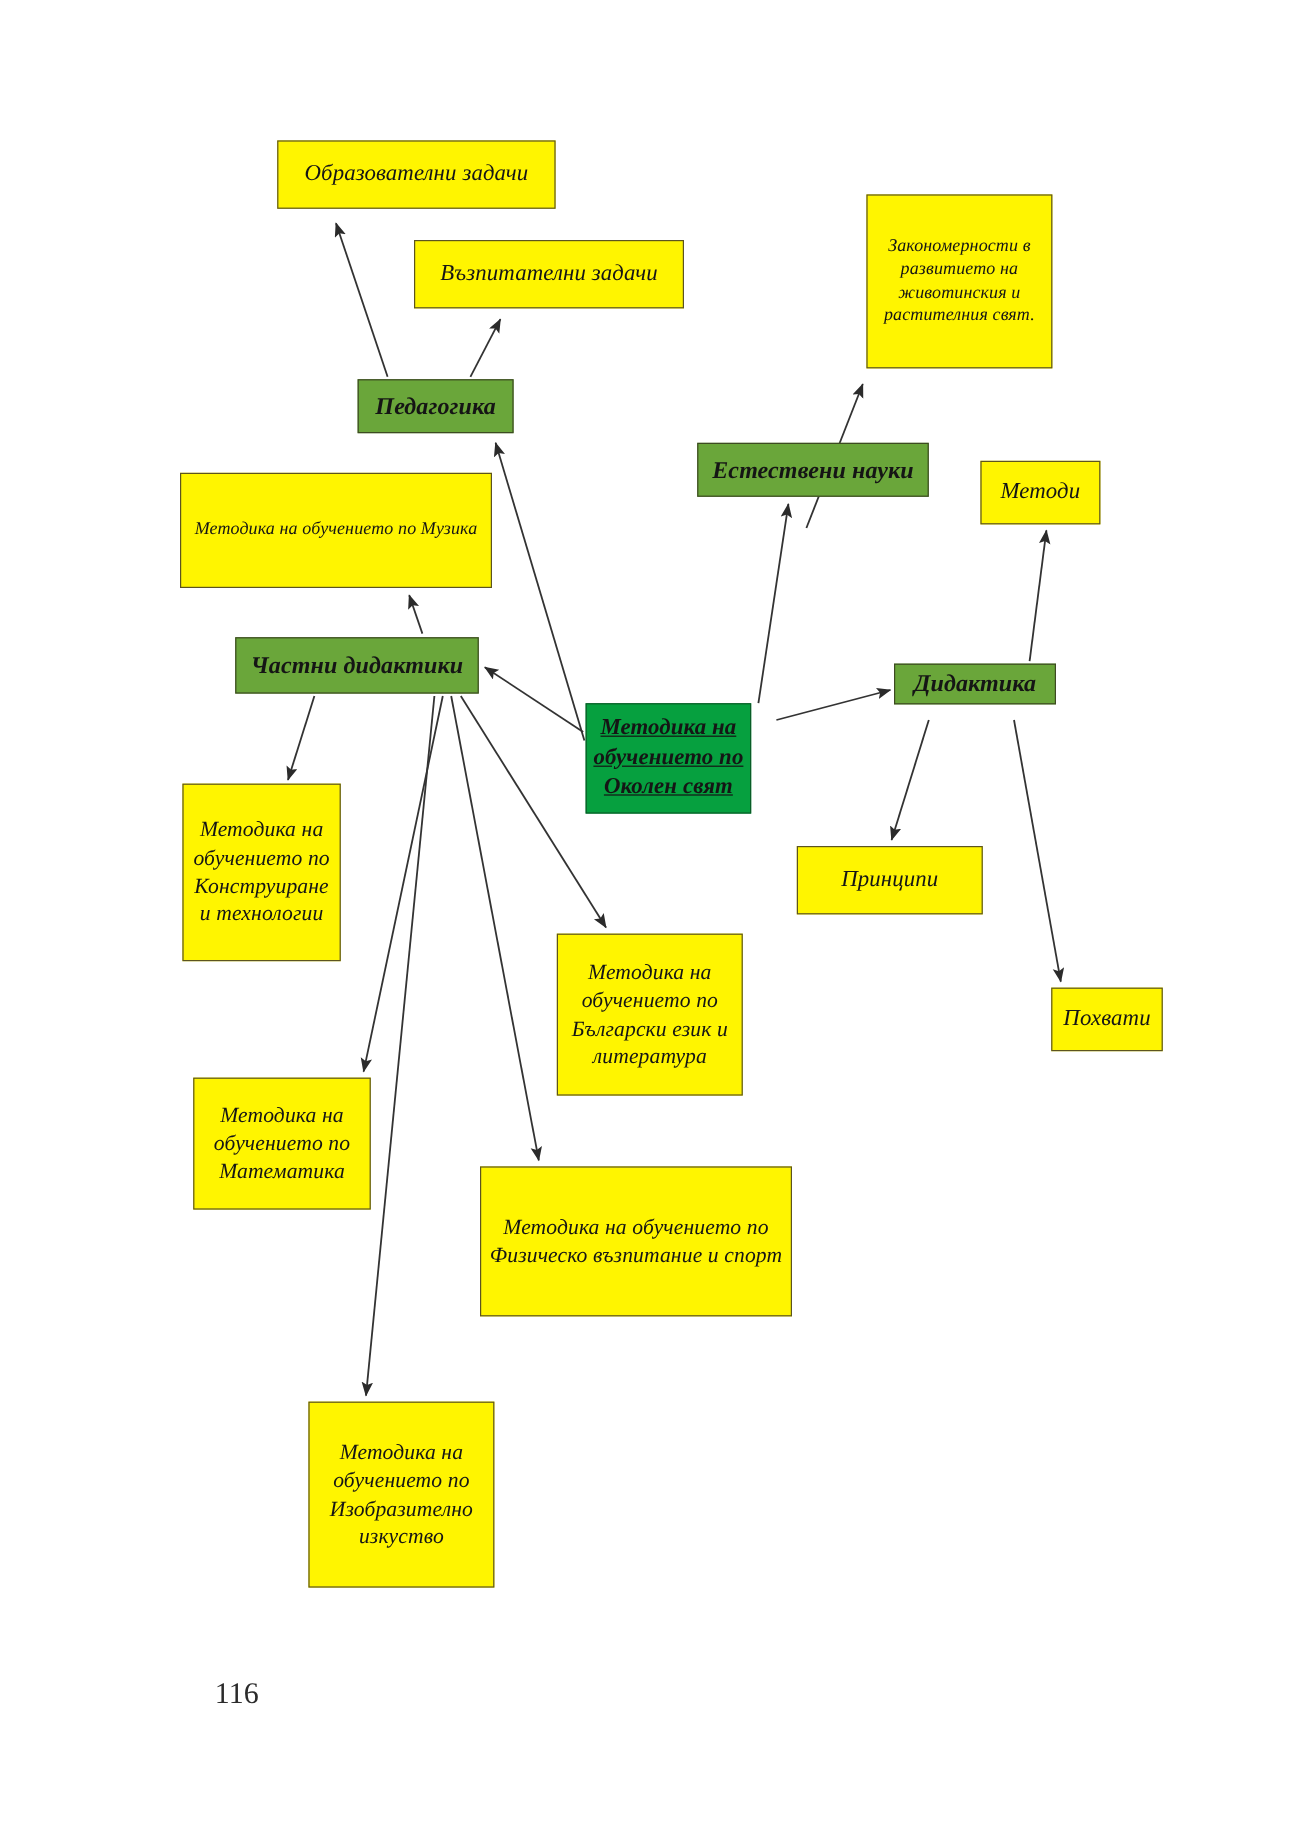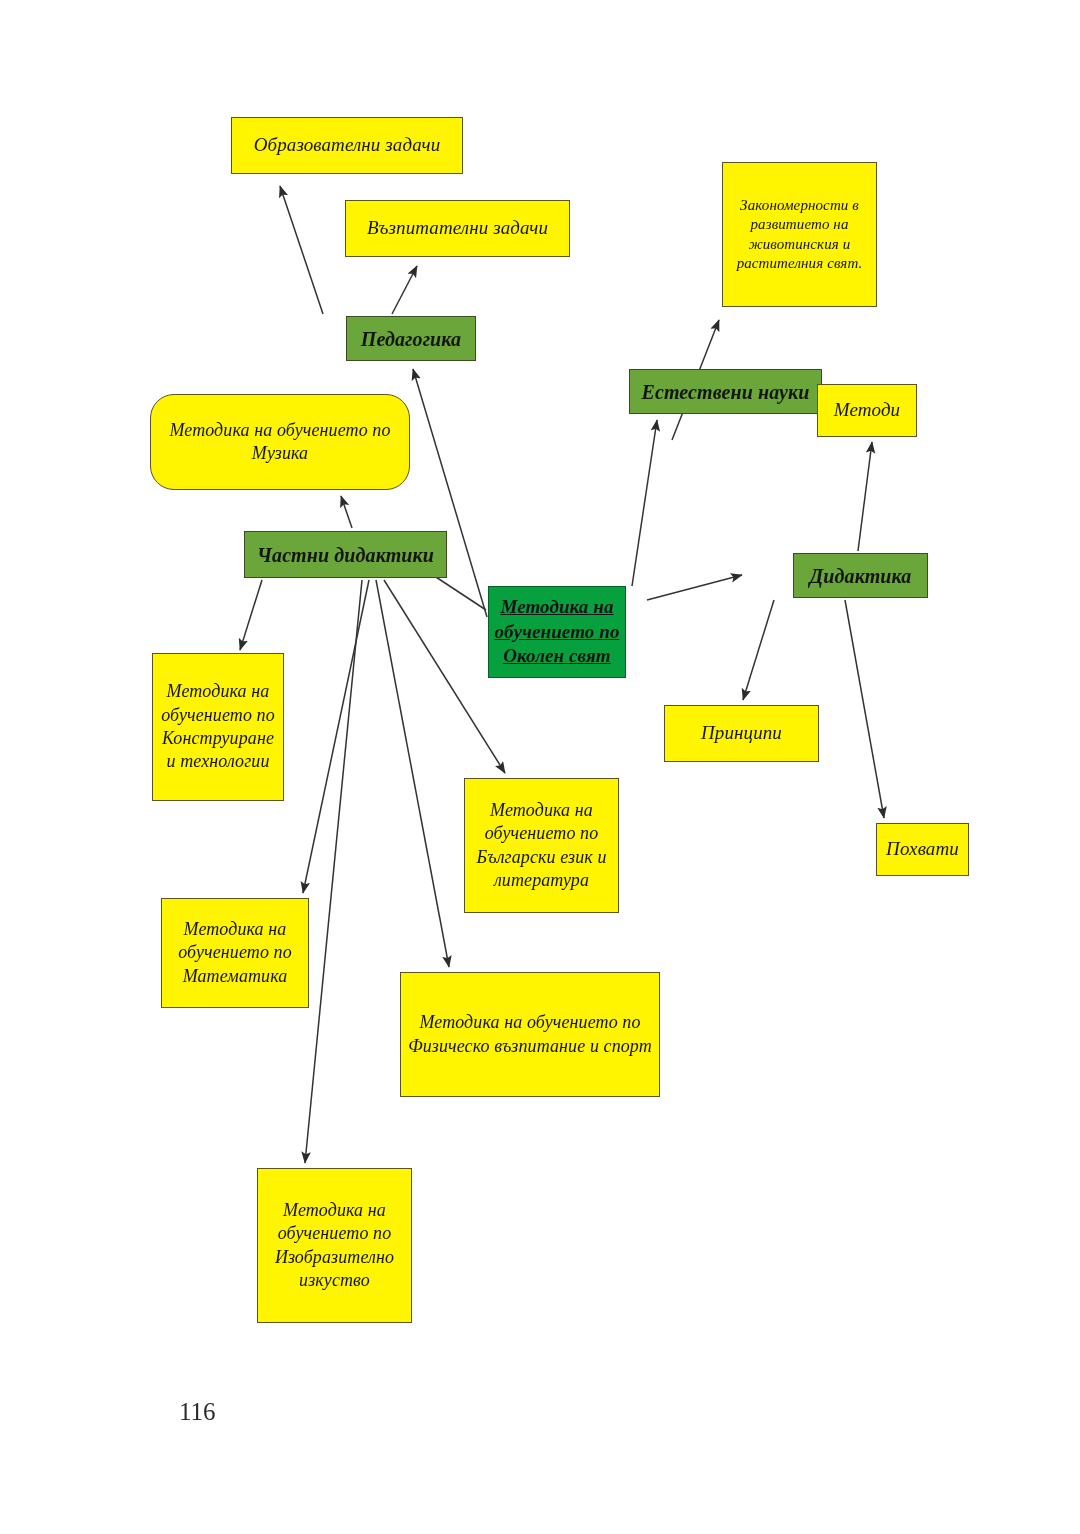--- a/index.html
+++ b/index.html
@@ -40,21 +40,20 @@
     letter-spacing: 0.1px;
   }
   .node.yellow {
     background: #FFF500;
     border-color: #5c5420;
     font-weight: normal;
   }
   .node.olive {
     background: #6AA63A;
     border-color: #3d4a22;
-    margin-left: 48px;
   }
   .node.bright {
     background: #06A03F;
     border-color: #0a5c28;
   }
   .node.bright .txt {
     text-decoration: underline;
     text-underline-offset: 1px;
   }
   .txt {
@@ -116,27 +115,27 @@
       </div>
       <div class="node olive" style="left: 298px; top: 316px; width: 130px; height: 45px; font-size: 20px;">
         <span class="txt">Педагогика</span>
       </div>
       <div class="node olive" style="left: 581px; top: 369px; width: 193px; height: 45px; font-size: 20px;">
         <span class="txt">Естествени науки</span>
       </div>
       <div class="node yellow" style="left: 817px; top: 384px; width: 100px; height: 53px; font-size: 19px;">
         <span class="txt">Методи</span>
       </div>
-      <div class="node yellow" style="left: 150px; top: 394px; width: 260px; height: 96px; font-size: 18px; border-radius: 24px;">
+      <div class="node yellow" style="left: 150px; top: 394px; width: 260px; height: 96px; font-size: 15px;">
         <span class="txt">Методика на обучението по Музика</span>
       </div>
       <div class="node olive" style="left: 196px; top: 531px; width: 203px; height: 47px; font-size: 20px;">
         <span class="txt">Частни дидактики</span>
       </div>
-      <div class="node olive" style="left: 745px; top: 553px; width: 135px; height: 45px; font-size: 20px; font-family: Liberation Serif, serif;">
+      <div class="node olive" style="left: 745px; top: 553px; width: 135px; height: 34px; font-size: 20px; font-family: Liberation Serif, serif;">
         <span class="txt">Дидактика</span>
       </div>
       <div class="node bright" style="left: 488px; top: 586px; width: 138px; height: 92px; font-size: 19px;">
         <span class="txt">Методика на обучението по Околен свят</span>
       </div>
       <div class="node yellow" style="left: 664px; top: 705px; width: 155px; height: 57px; font-size: 19px;">
         <span class="txt">Принципи</span>
       </div>
       <div class="node yellow" style="left: 152px; top: 653px; width: 132px; height: 148px; font-size: 18px;">
         <span class="txt">Методика на обучението по Конструиране и технологии</span>

